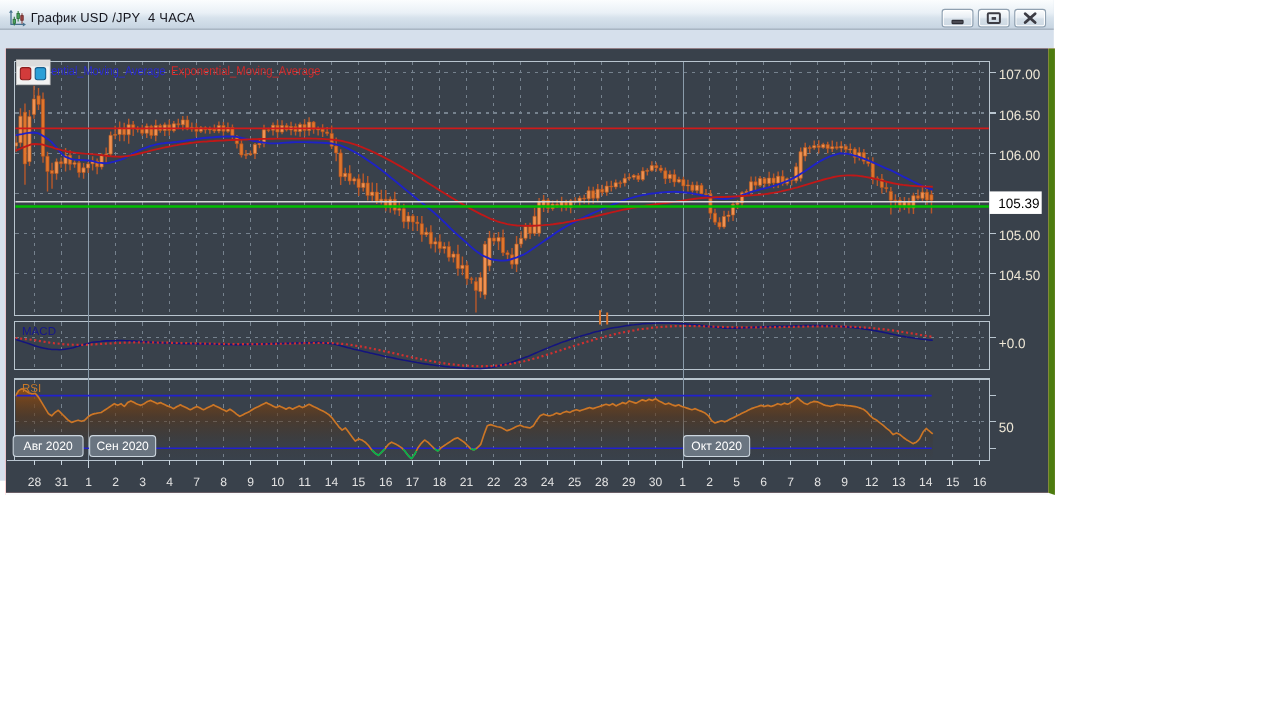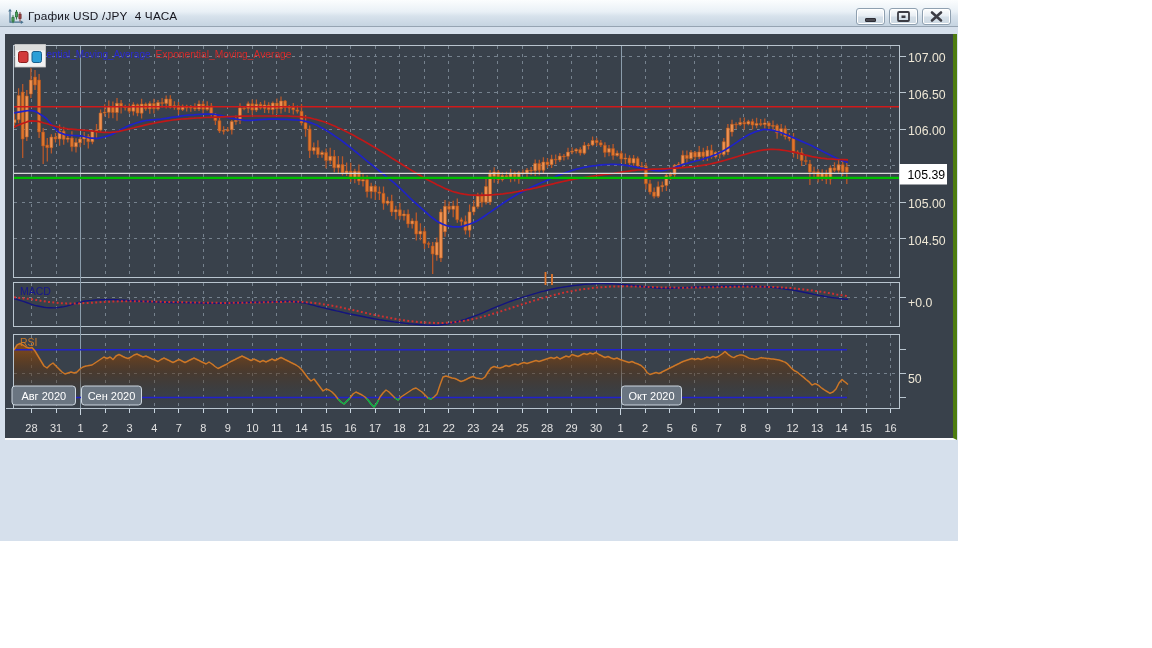--- a/index.html
+++ b/index.html
@@ -1,18 +1,18 @@
 <!DOCTYPE html>
 <html><head><meta charset="utf-8"><style>
 *{margin:0;padding:0;box-sizing:border-box}
 html,body{width:1152px;height:648px;background:#ffffff;font-family:"Liberation Sans",sans-serif;overflow:hidden}
-#win{position:absolute;left:0;top:0;width:958px;height:541px;background:#d6e0ec}
+#win{position:absolute;left:0;top:0;width:958px;height:437px;background:#d6e0ec}
 #title{position:absolute;left:0;top:0;width:958px;height:27px;background:linear-gradient(#fbfdfe,#e9f0f6 45%,#d7e2ec 62%,#c6d4e1);border-bottom:1px solid #96a4b2}
 #ttext{position:absolute;left:28px;top:9px;font-size:11.8px;color:#16161e;letter-spacing:0.2px}
-#client{position:absolute;left:5px;top:34px;width:948px;height:404px;background:#fca5a5;border-right:4px solid #4d7c0f;border-bottom:2px solid #fbfcfd;box-sizing:content-box}
+#client{position:absolute;left:5px;top:44px;width:948px;height:404px;background:#fca5a5;border-right:6px solid #4d7c0f;border-bottom:2px solid #fbfcfd;box-sizing:content-box}
 </style></head><body>
 <div id="win">
 <div id="title">
       <svg width="18" height="18" viewBox="0 0 18 18" style="position:absolute;left:7px;top:8px">
         <path d="M3 3.2V14.2H14.2" stroke="#47718f" stroke-width="1.2" fill="none"></path>
         <path d="M3 0.8 L1.2 3.6 H4.8 Z" fill="#47718f"></path>
         <path d="M16.6 14.2 L13.8 12.4 V16 Z" fill="#47718f"></path>
         <path d="M6 7.2v8" stroke="#2e7e40" stroke-width="1"></path>
         <rect x="4.9" y="9.6" width="2.2" height="3.6" fill="#49a55c" stroke="#2e6e3c" stroke-width="0.8"></rect>
         <path d="M9.5 2v9.5" stroke="#2e7e40" stroke-width="1"></path>

